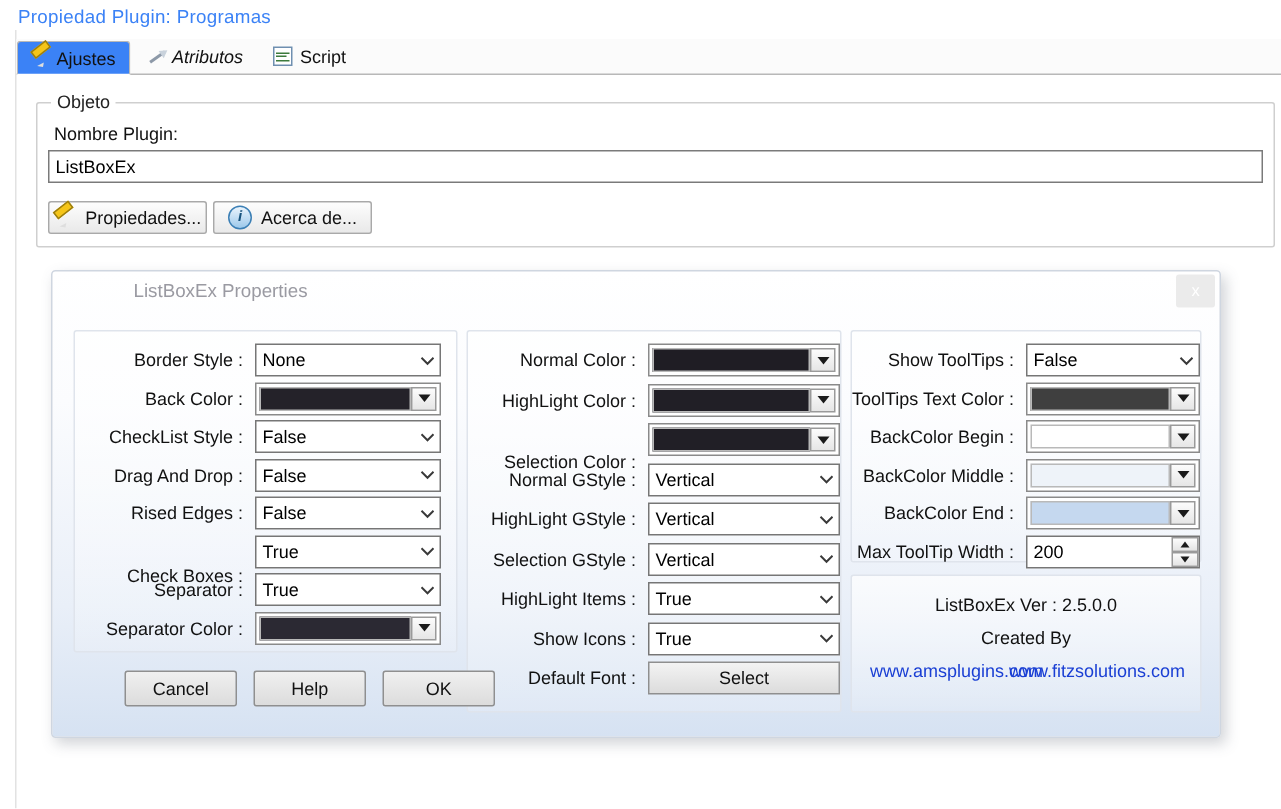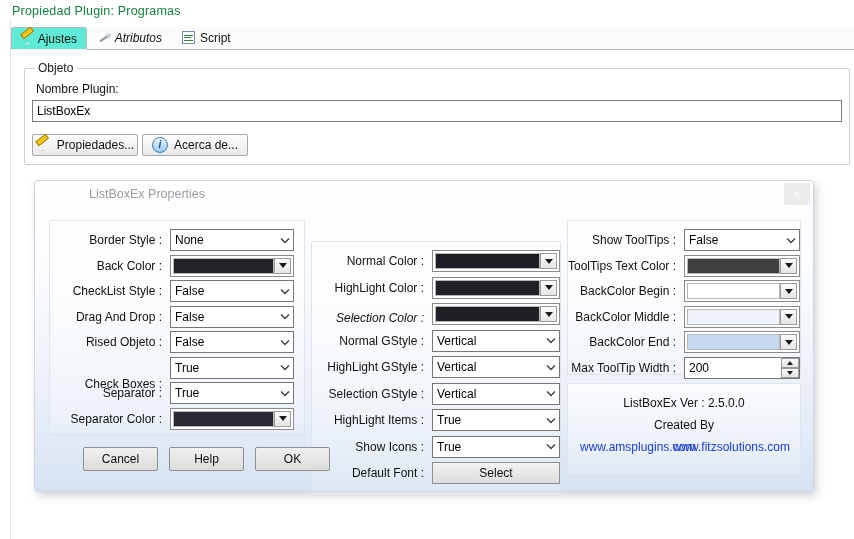--- a/index.html
+++ b/index.html
@@ -6,38 +6,38 @@
   body{
     width:854px;height:539px;overflow:hidden;
     background:#ffffff;
     font-family:"Liberation Sans", sans-serif;
     font-size:12px;color:#000;
     position:relative;
   }
   
   #host-title{
     position:absolute;left:12px;top:4px;
-    font-size:12.5px;color:#15803d;letter-spacing:.2px;
+    font-size:12.5px;color:#3b82f6;letter-spacing:.2px;
   }
   #window-left-edge{
     position:absolute;left:10px;top:20px;width:1px;height:519px;background:#e2e2e2;
   }
   
   #tabstrip{
     position:absolute;left:11px;top:26px;width:843px;height:23px;
     border-bottom:1px solid #b8b8b8;background:#fbfbfb;
   }
   .tab{
     position:absolute;top:0;height:23px;
     display:flex;align-items:center;gap:5px;
     padding:0 9px;font-size:12px;color:#111;
     box-sizing:border-box;
   }
   .tab.active{
-    background:#5eead4;border:1px solid #b8b8b8;border-bottom:1px solid #ffffff;
+    background:#3b82f6;border:1px solid #b8b8b8;border-bottom:1px solid #ffffff;
     border-radius:3px 3px 0 0;top:1px;height:23px;align-items:center;
   }
   .tab .tlabel{line-height:1;}
   
   #objeto-group{
     position:absolute;left:24px;top:68px;width:824px;height:95px;
     border:1px solid #cfcfcf;border-radius:2px;
   }
   #objeto-legend{
     position:absolute;left:34px;top:61px;background:#fff;padding:0 4px;font-size:12px;color:#222;
@@ -109,21 +109,21 @@
     position:absolute;right:3px;top:2px;width:26px;height:22px;
     background:#ebebeb;color:#ffffff;font-size:11px;
     display:flex;align-items:center;justify-content:center;border-radius:2px;
   }
   .panel{
     position:absolute;border:1px solid #dfe4ec;border-radius:2px;
     background:linear-gradient(180deg,rgba(255,255,255,.72),rgba(255,255,255,.16));
     box-sizing:border-box;
   }
   #panel-left{left:14px;top:39px;width:256px;height:215px;}
-  #panel-mid{left:276px;top:39px;width:250px;height:255px;margin-top:21px;}
+  #panel-mid{left:276px;top:39px;width:250px;height:255px;}
   #panel-right{left:532px;top:39px;width:234px;height:155px;}
   #panel-about{left:532px;top:202px;width:234px;height:92px;}
   .rlabel{
     position:absolute;right:0;top:0;height:22px;line-height:22px;
     font-size:12px;color:#111;white-space:nowrap;
   }
   
   .combo{
     position:absolute;height:22px;box-sizing:border-box;
     border:1px solid #767676;background:#fff;
@@ -267,21 +267,21 @@
       </div>
       <div class="rlabel" style="top: 84.5px; right: 142px;">Drag And Drop :</div>
       <div class="combo" style="left: 120px; top: 84.5px; width: 124px;">
         <div class="ctext">False</div>
         <div class="chev">
           <svg width="10" height="7" viewBox="0 0 10 7">
             <path d="M1 1.5 L5 5.5 L9 1.5" fill="none" stroke="#3a3a3a" stroke-width="1.3"></path>
           </svg>
         </div>
       </div>
-      <div class="rlabel" style="top: 110px; right: 142px;">Rised Objeto :</div>
+      <div class="rlabel" style="top: 110px; right: 142px;">Rised Edges :</div>
       <div class="combo" style="left: 120px; top: 110px; width: 124px;">
         <div class="ctext">False</div>
         <div class="chev">
           <svg width="10" height="7" viewBox="0 0 10 7">
             <path d="M1 1.5 L5 5.5 L9 1.5" fill="none" stroke="#3a3a3a" stroke-width="1.3"></path>
           </svg>
         </div>
       </div>
       <div class="rlabel" style="top: 120px; right: 142px; margin-top: 32px;">Check Boxes :</div>
       <div class="combo" style="left: 120px; top: 135.5px; width: 124px;">
@@ -317,21 +317,21 @@
           <div class="tri"></div>
         </div>
       </div>
       <div class="rlabel" style="top: 34.5px; right: 136px;">HighLight Color :</div>
       <div class="colorbox" style="left: 120px; top: 34.5px; width: 128px;">
         <div class="swatch" style="background: rgb(33, 31, 38);"></div>
         <div class="dropbtn">
           <div class="tri"></div>
         </div>
       </div>
-      <div class="rlabel" style="top: 65px; right: 136px; font-style: italic;">Selection Color :</div>
+      <div class="rlabel" style="top: 76px; right: 136px;">Selection Color :</div>
       <div class="colorbox" style="left: 120px; top: 61px; width: 128px;">
         <div class="swatch" style="background: rgb(33, 31, 38);"></div>
         <div class="dropbtn">
           <div class="tri"></div>
         </div>
       </div>
       <div class="rlabel" style="top: 87.5px; right: 136px;">Normal GStyle :</div>
       <div class="combo" style="left: 120px; top: 87.5px; width: 128px;">
         <div class="ctext">Vertical</div>
         <div class="chev">

